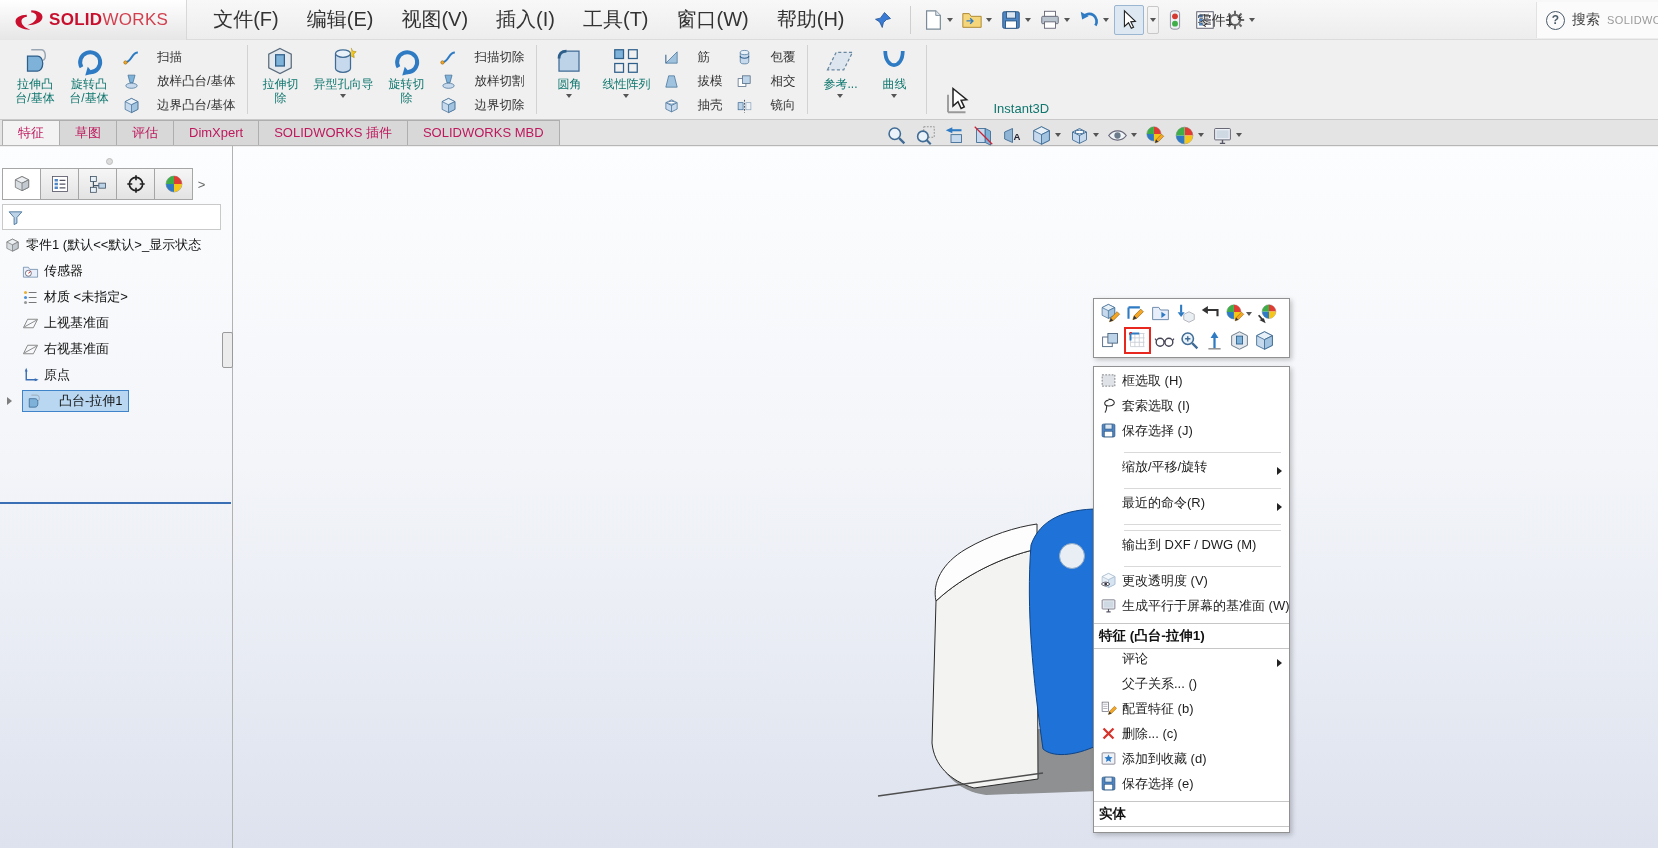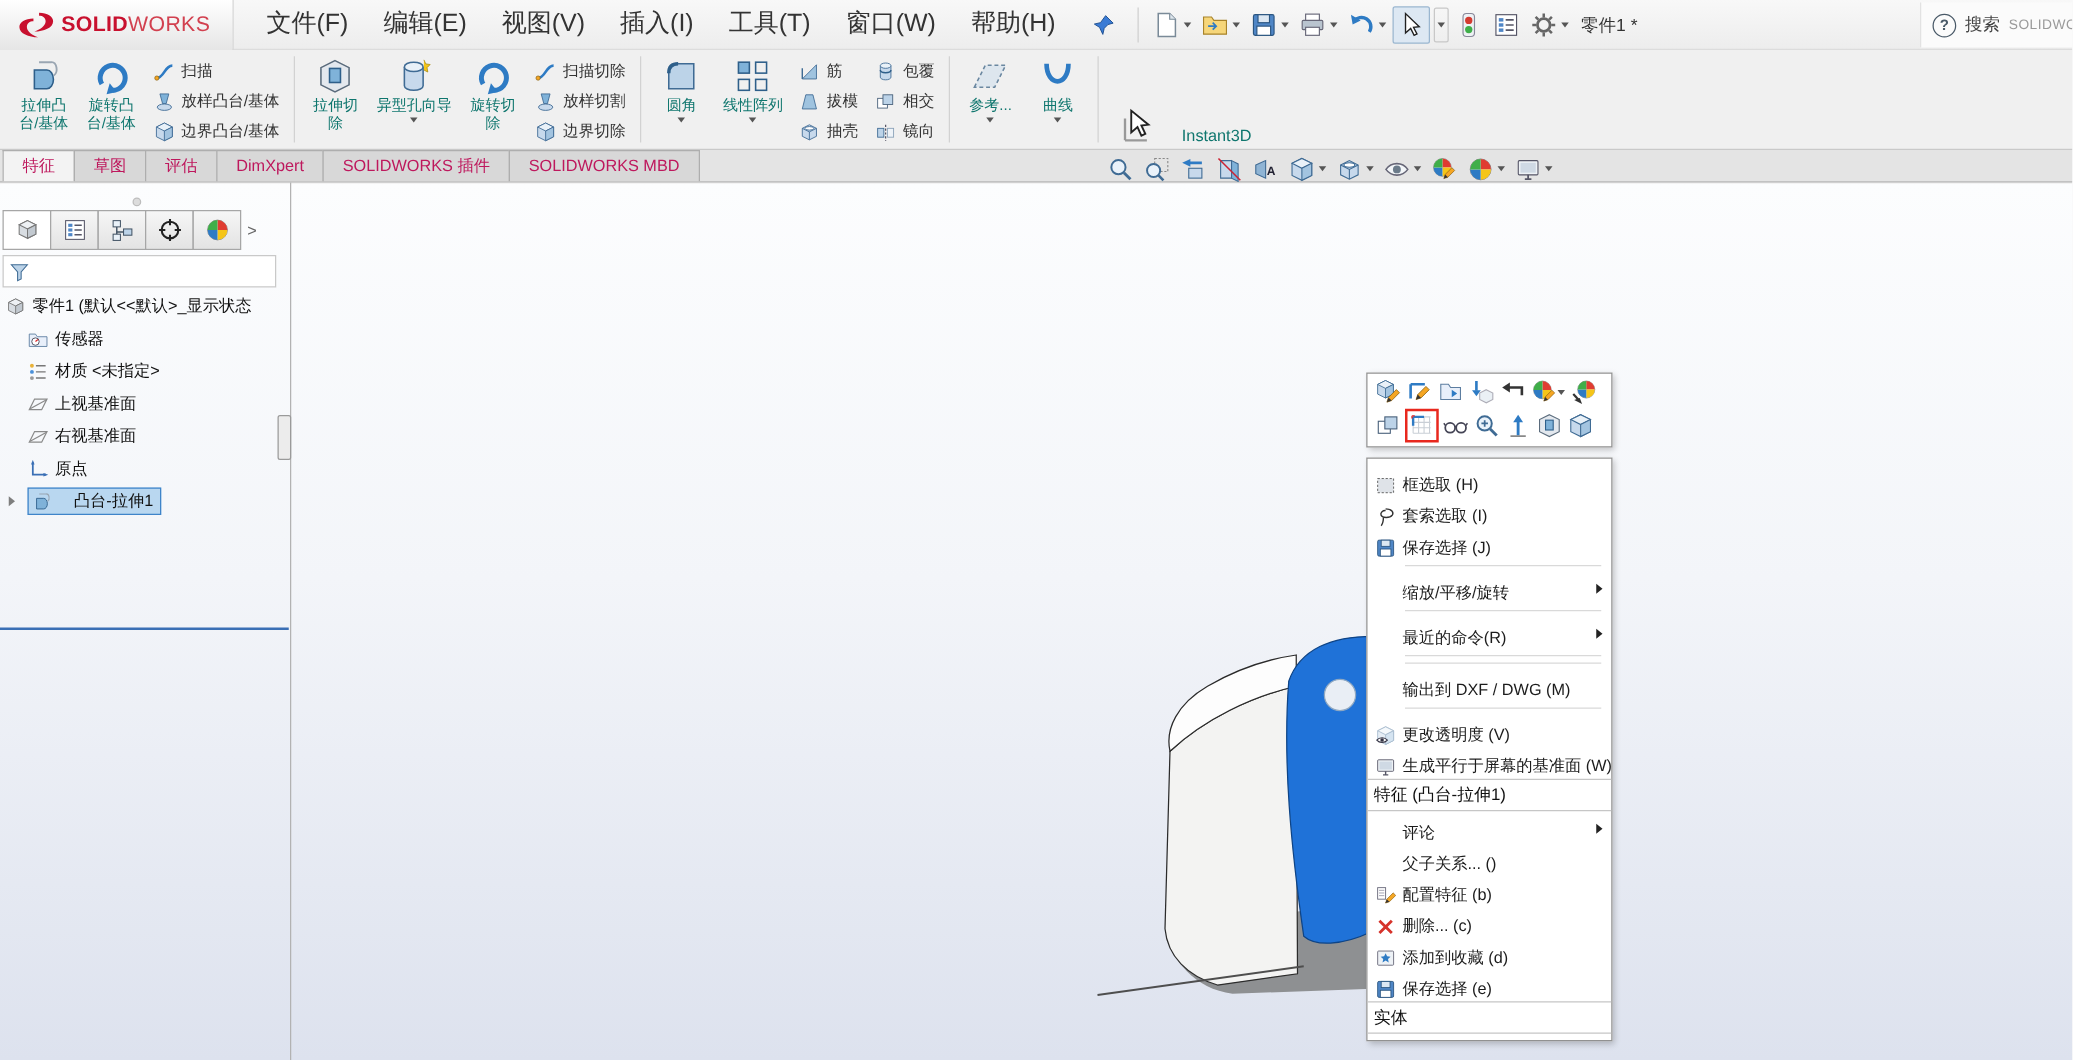--- a/index.html
+++ b/index.html
@@ -14,37 +14,37 @@
 .menubar{display:flex;gap:0;margin-left:12px}
 .menu-item{padding:0 14px;line-height:39px;font-size:20px;color:#333;cursor:default}
 .pin{margin:0 10px 0 16px}
 .tsep{width:1px;height:28px;background:#cfcfcf;margin:0 8px}
 .qbar{display:flex;align-items:center;gap:2px}
 .qbtn{display:flex;align-items:center;gap:3px;padding:3px 3px;border-radius:2px}
 .qbtn svg{width:22px;height:22px}
 .qbtn.pressed{background:#dde8f3;border:1px solid #9ab6d0}
 .qcaretbox{padding:3px 2px;border:1px solid #c8c8c8;border-radius:2px;margin-left:1px;height:28px;display:flex;align-items:center}
 .caret{width:0;height:0;border-left:3.5px solid transparent;border-right:3.5px solid transparent;border-top:4px solid #555;display:inline-block}
-.doc-title{position:absolute;left:1130px;top:0;width:180px;height:40px;line-height:40px;text-align:right;font-size:14px;color:#333}
+.doc-title{position:absolute;left:1130px;top:0;width:180px;height:40px;line-height:40px;text-align:center;font-size:14px;color:#333}
 .searchbox{position:absolute;right:0;top:2px;width:122px;height:36px;background:#fbfbfb;border-left:1px solid #e2e2e2;display:flex;align-items:center;gap:7px;padding-left:9px;overflow:hidden}
 .helpcirc{width:19px;height:19px;border:1.6px solid #4a5a68;border-radius:50%;color:#4a5a68;font-size:12px;font-weight:bold;display:flex;align-items:center;justify-content:center;flex:0 0 auto}
 .search-label{font-size:14px;color:#444;white-space:nowrap}
 .search-scope{font-size:11px;color:#9a9a9a;letter-spacing:.4px;white-space:nowrap}
 
 .ribbon{position:absolute;top:40px;left:0;width:100%;height:80px;background:#f0f0f0;border-bottom:1px solid #c9c9c9;display:flex;align-items:stretch;padding:2px 0 2px 6px}
 .rgroup{display:flex;align-items:stretch;gap:2px;padding:0 3px}
 .vsep{width:1px;background:#d2d2d2;margin:3px 3px}
 .rbtn-lg{display:flex;flex-direction:column;align-items:center;justify-content:flex-start;min-width:52px;padding:2px 5px;border-radius:2px}
 .rbtn-lg svg{width:30px;height:30px;margin:2px 0 1px}
 .rlabel{font-size:12px;color:#0f766e;text-align:center;line-height:1.2;white-space:pre-line}
 .rbtn-lg .caret{margin-top:3px}
 .rbtn-lg.horiz{flex-direction:row;gap:20px;align-items:flex-end;padding:0 10px}
 .rbtn-lg.horiz .rlabel{font-size:13px}
 .rstack{display:flex;flex-direction:column;justify-content:flex-start;padding-top:3px}
-.rbtn-sm{display:flex;align-items:center;gap:5px;height:24px;padding:0 6px;border-radius:2px}
+.rbtn-sm{display:flex;align-items:center;gap:17px;height:24px;padding:0 6px;border-radius:2px}
 .rbtn-sm svg{width:17px;height:17px;flex:0 0 auto}
 .rbtn-sm span{font-size:12.5px;color:#333;white-space:nowrap}
 
 .tabstrip{position:absolute;top:120px;left:0;width:100%;height:26px;background:#e4e4e4;border-bottom:1px solid #b6b6b6;display:flex;align-items:flex-end;padding-left:2px}
 .tab{height:25px;line-height:24px;padding:0 15px;font-size:13px;color:#be185d;background:#d8d8d8;border:1px solid #aeaeae;border-bottom:none;margin-right:-1px;white-space:nowrap}
 .tab.active{background:#f3f3f3}
 
 .hbar{position:absolute;left:884px;top:121px;height:28px;display:flex;align-items:center;gap:4px;z-index:4}
 .hbtn{display:flex;align-items:center;gap:3px;padding:2px}
 .hbtn svg{width:21px;height:21px}
@@ -70,27 +70,27 @@
 .selwrap{display:flex;align-items:center;gap:17px;background:#b9d7f0;border:1px solid #3f84c9;height:22px;padding:0 5px 0 2px}
 .rollback{position:absolute;left:0;top:356px;width:231px;height:0;border-top:2px solid #3a6fb5}
 .grip{position:absolute;left:222px;top:332px;width:11px;height:36px;background:#ececec;border:1px solid #9a9a9a;border-radius:2px;z-index:4}
 
 .ctxbar{position:absolute;left:1093px;top:298px;width:197px;height:60px;background:#fff;border:1px solid #919191;box-shadow:2px 2px 5px rgba(0,0,0,.22);z-index:6;padding:3px 5px;display:flex;flex-direction:column;justify-content:space-between}
 .ctxrow{display:flex;align-items:center;gap:2px}
 .cbtn{display:flex;align-items:center;padding:1px}
 .cbtn svg{width:21px;height:21px}
 .redbox{border:2px solid #e8281e;line-height:0;padding:0;display:inline-flex}
 .ctxmenu{position:absolute;left:1093px;top:366px;width:197px;background:#fff;border:1px solid #919191;box-shadow:2px 2px 5px rgba(0,0,0,.22);z-index:6;padding:5px 0 4px}
-.mi{position:relative;display:flex;align-items:flex-end;height:25px;overflow:hidden}
+.mi{position:relative;display:flex;align-items:flex-start;height:25px;overflow:hidden}
 .mi .ig{width:28px;flex:0 0 auto;display:flex;justify-content:center}
 .mi .ig svg{width:17px;height:17px}
 .mi .ml{font-size:13px;color:#1c1c1c;white-space:nowrap}
 .subarr{position:absolute;right:7px;top:8.5px;width:0;height:0;border-top:4px solid transparent;border-bottom:4px solid transparent;border-left:5px solid #222}
 .msep{height:1px;background:#d9d9d9;margin:5px 8px 5px 30px}
-.mhdr{height:26px;display:flex;align-items:center;padding-left:5px;font-size:13.5px;font-weight:normal;color:#111;border-top:1px solid #c6c6c6;border-bottom:1px solid #c6c6c6;margin:1px 0}
+.mhdr{height:26px;display:flex;align-items:center;padding-left:5px;font-size:13.5px;font-weight:bold;color:#111;border-top:1px solid #c6c6c6;border-bottom:1px solid #c6c6c6;margin:1px 0}
 </style>
 </head>
 <body>
 
 <svg width="0" height="0" style="position:absolute">
 <defs>
 <symbol id="s-cube" viewBox="0 0 24 24">
         <polygon points="12,2 21,6.5 21,17.5 12,22 3,17.5 3,6.5" fill="#c7d9ec" stroke="#3f6b94"></polygon>
         <polygon points="3,6.5 12,11 21,6.5 12,2" fill="#e9f1f8" stroke="#3f6b94"></polygon>
         <polygon points="12,11 21,6.5 21,17.5 12,22" fill="#a3c4e0" stroke="#3f6b94"></polygon>

